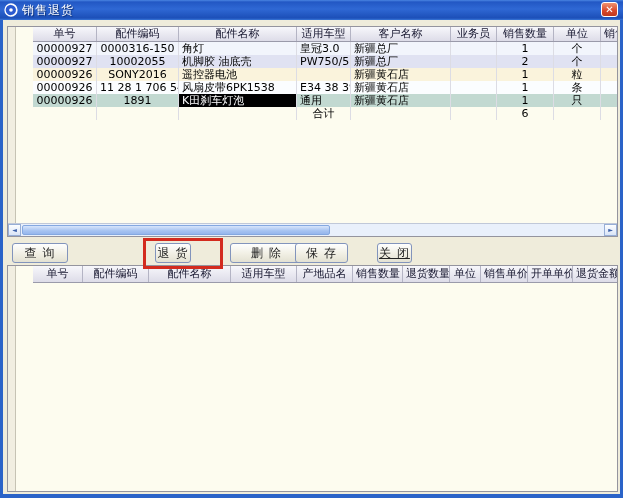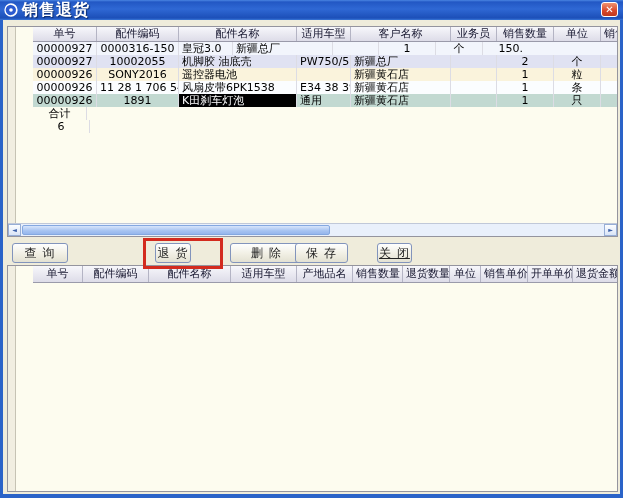--- a/index.html
+++ b/index.html
@@ -9,21 +9,21 @@
     font-size:11px;background:#efecdb;
   }
   .window{position:absolute;inset:0;box-sizing:border-box;
     border-left:3px solid #2a63c8;border-right:3px solid #2a63c8;border-bottom:4px solid #2a63c8;
     background:#efecdb;}
   
   .titlebar{position:absolute;left:-3px;right:-3px;top:0;height:20px;
     background:linear-gradient(180deg,#4a85e2 0%,#2257c4 10%,#2f68d4 45%,#1c4fb8 90%,#3a77d8 100%);
     display:flex;align-items:center;padding:0 4px;box-sizing:border-box;}
   .titlebar .app-ico{width:14px;height:14px;margin-right:4px;flex:0 0 auto;}
-  .titlebar .ttl{color:#fff;font-weight:bold;font-size:16px;text-shadow:1px 1px 1px #0a2a6a;letter-spacing:1px;}
+  .titlebar .ttl{color:#fff;font-weight:normal;font-size:12px;text-shadow:1px 1px 1px #0a2a6a;letter-spacing:1px;}
   .close-btn{position:absolute;right:5px;top:2px;width:17px;height:15px;border:1px solid #fff;
     border-radius:3px;background:linear-gradient(180deg,#f0926f,#d8472a 60%,#c03a1e);
     color:#fff;font-weight:bold;font-size:10px;line-height:14px;text-align:center;cursor:pointer;box-sizing:border-box;}
   
   .grid{position:absolute;background:#fdfcef;border:1px solid #94949e;box-sizing:border-box;overflow:hidden;}
   .strip{position:absolute;left:0;top:0;width:7px;background:#f1eee1;border-right:1px solid #c6c3b4;}
   .row{display:flex;height:13px;line-height:13px;margin-left:25px;}
   .ghead{height:14px;line-height:14px;background:linear-gradient(180deg,#f7f7fb,#dddce8);
     border-bottom:1px solid #9a9aaa;}
   .ghead .cell{border-right:1px solid #b4b4c4;color:#15152e;}
@@ -33,21 +33,21 @@
   
   .c0{width:64px}.c1{width:82px}.c2{width:118px}.c3{width:54px}.c4{width:100px}
   .c5{width:46px}.c6{width:57px}.c7{width:47px}.c8{width:43px;border-right:none}
   
   .d0{width:50px}.d1{width:66px}.d2{width:82px}.d3{width:66px}.d4{width:56px}.d5{width:50px}
   .d6{width:47px}.d7{width:31px}.d8{width:47px}.d9{width:45px}.d10{width:45px}.d11{width:30px;border-right:none}
   
   .r0{background:#f2f5fc}.r1{background:#e0e2f2}.r2{background:#faf3dc}.r3{background:#fbfdff}
   .r4{background:#c2d9d1}
   .selcell{background:#000;color:#fff;}
-  .totalrow{color:#000;flex-direction:column;}
+  .totalrow{color:#000;}
   
   #grid1{left:4px;top:26px;width:611px;height:211px;}
   #grid1 .strip{bottom:12px;}
   
   .hscroll{position:absolute;left:0;right:0;bottom:0;height:12px;background:#e9f0fb;
     border-top:1px solid #c0c8d8;display:flex;align-items:center;}
   .sarrow{width:13px;height:12px;background:linear-gradient(180deg,#fdfeff,#d9e4f7);
     border:1px solid #97aed6;box-sizing:border-box;color:#3a5fa8;font-size:6px;line-height:10px;
     text-align:center;flex:0 0 auto;}
   .sarrow.right{position:absolute;right:0;top:0;}
@@ -93,20 +93,21 @@
       <div class="cell c4 ac">客户名称</div>
       <div class="cell c5 ac">业务员</div>
       <div class="cell c6 ac">销售数量</div>
       <div class="cell c7 ac">单位</div>
       <div class="cell c8 ac">销售单价</div>
     </div>
 
     <div class="row r0">
       <div class="cell c0 ac">00000927</div>
       <div class="cell c1 ac">0000316-150</div>
+      <div class="cell c2 al">角灯</div>
       <div class="cell c3 al">皇冠3.0</div>
       <div class="cell c4 al">新疆总厂</div>
       <div class="cell c5 al"></div>
       <div class="cell c6 ac">1</div>
       <div class="cell c7 ac">个</div>
       <div class="cell c8 ar">150.</div>
     </div>
 
     <div class="row r1">
       <div class="cell c0 ac">00000927</div>

